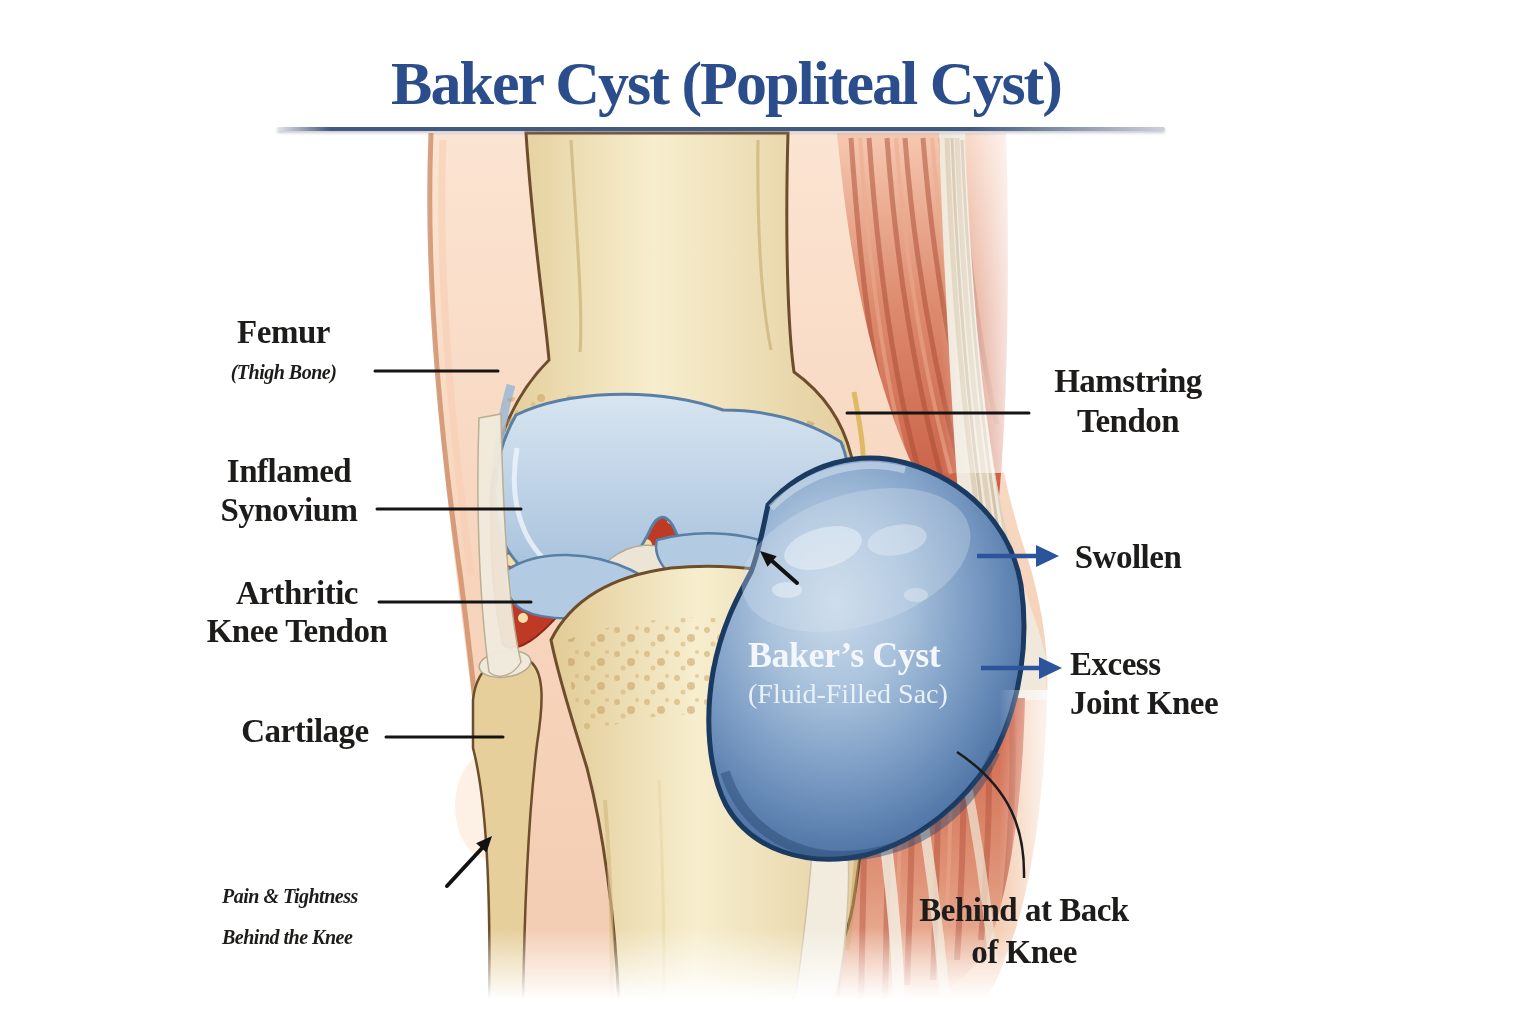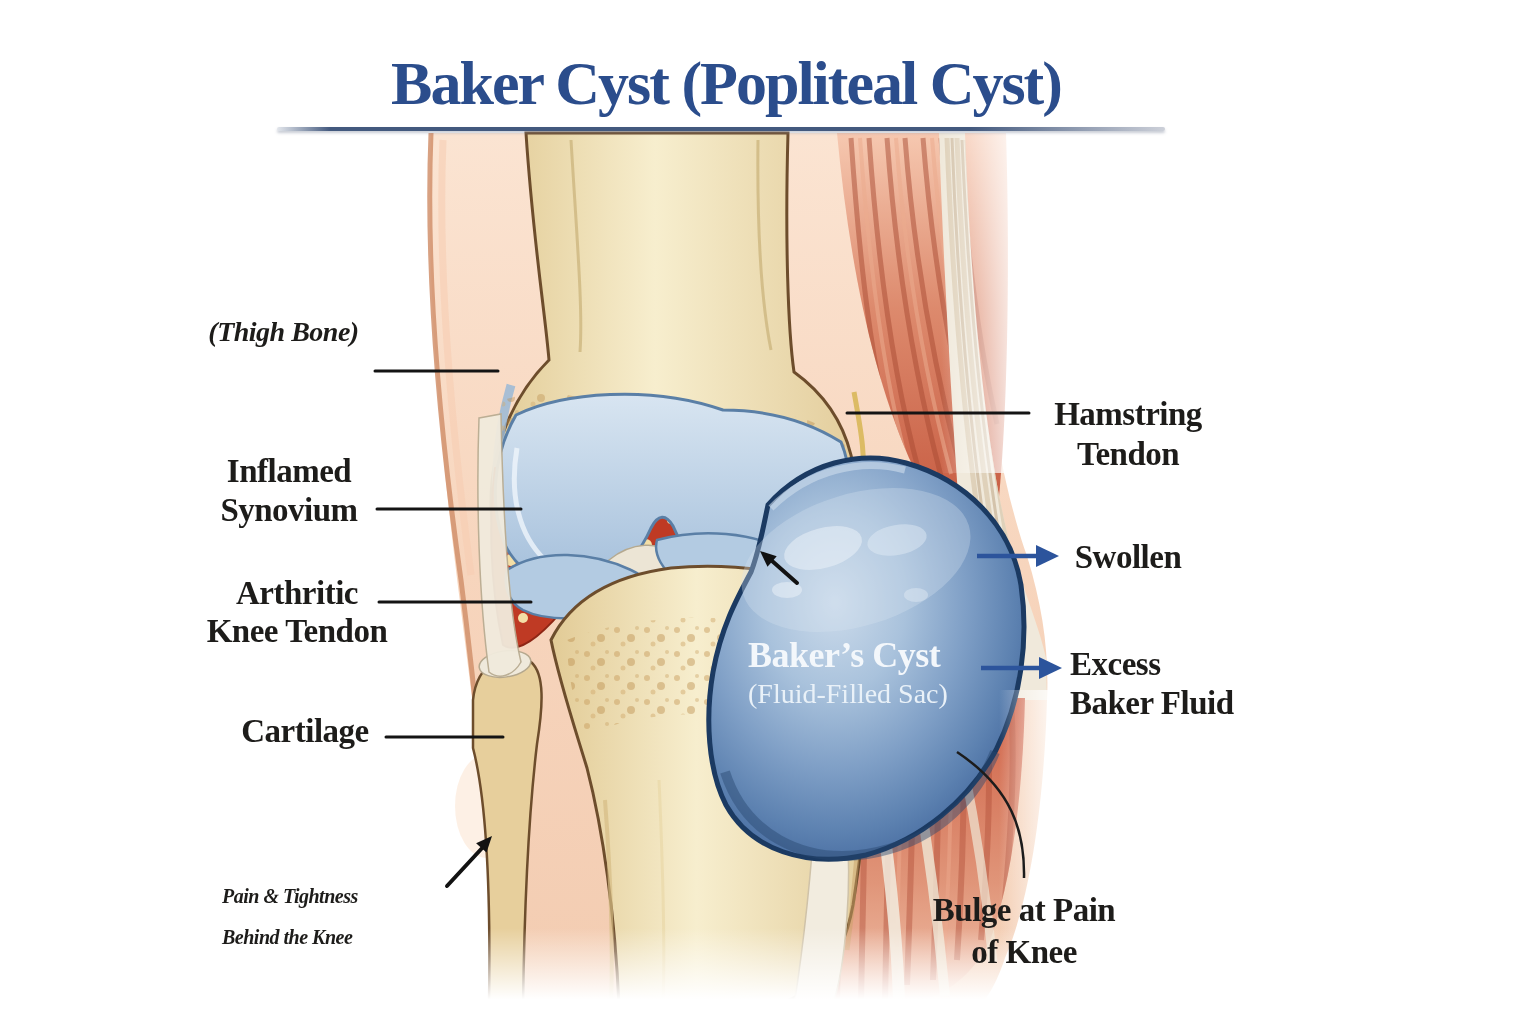--- a/index.html
+++ b/index.html
@@ -271,21 +271,22 @@
   <g>
     <line x1="970" y1="668" x2="1028" y2="668" stroke="#2c549c" stroke-width="4.5"></line>
     <polygon points="1028,657 1051,668 1028,679" fill="#2c549c"></polygon>
   </g>
 </svg>
 
 <div class="title">Baker Cyst (Popliteal Cyst)</div>
 <div class="divider"></div>
 
 <div class="lbl" style="left:150px;top:312px;width:245px;">
-  <span class="italic" style="font-size:28px;">(Thigh Bone)</span>
+  <span>Femur</span>
+  <span class="italic" style="font-size:20px;">(Thigh Bone)</span>
 </div>
 
 <div class="lbl" style="left:156px;top:452px;width:244px;line-height:39px;">
   <span>Inflamed</span>
   <span>Synovium</span>
 </div>
 
 <div class="lbl" style="left:164px;top:574px;width:244px;line-height:38px;">
   <span>Arthritic</span>
   <span>Knee Tendon</span>
@@ -293,37 +294,37 @@
 
 <div class="lbl" style="left:172px;top:711px;width:244px;">
   <span>Cartilage</span>
 </div>
 
 <div class="lbl italic" style="left:211px;top:876px;width:310px;text-align:left;font-size:20px;line-height:41px;">
   <span>Pain &amp; Tightness</span>
   <span>Behind the Knee</span>
 </div>
 
-<div class="lbl" style="left:996px;top:394px;width:242px;">
+<div class="lbl" style="left:996px;top:361px;width:242px;">
   <span>Hamstring</span>
   <span>Tendon</span>
 </div>
 
 <div class="lbl" style="left:996px;top:536px;width:242px;line-height:42px;">
   <span>Swollen</span>
 </div>
 
 <div class="lbl" style="left:1059px;top:645px;width:260px;text-align:left;line-height:39px;">
   <span>Excess</span>
-  <span>Baker Fluid</span>
+  <span>Joint Knee</span>
 </div>
 
 <div class="cystlbl">
   <span class="nm">Baker’s Cyst</span>
   <span class="dt">(Fluid-Filled Sac)</span>
 </div>
 
 <div class="lbl" style="left:891px;top:889px;width:244px;line-height:42px;">
-  <span>Bulge at Pain</span>
+  <span>Behind at Back</span>
   <span>of Knee</span>
 </div>
 
 </div>
 
 </body></html>

